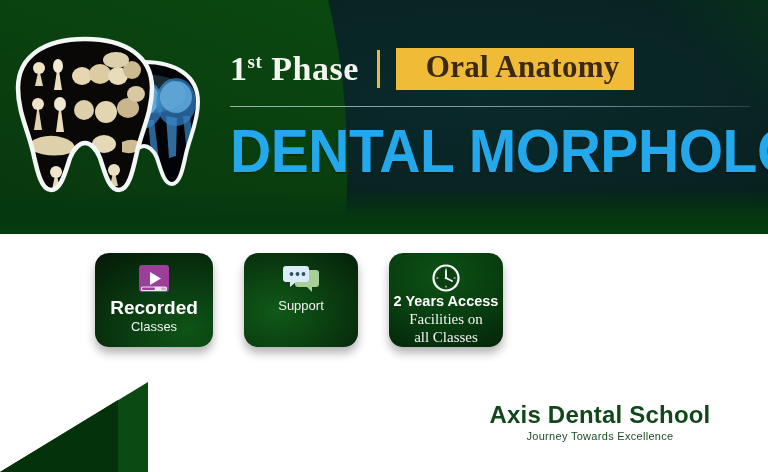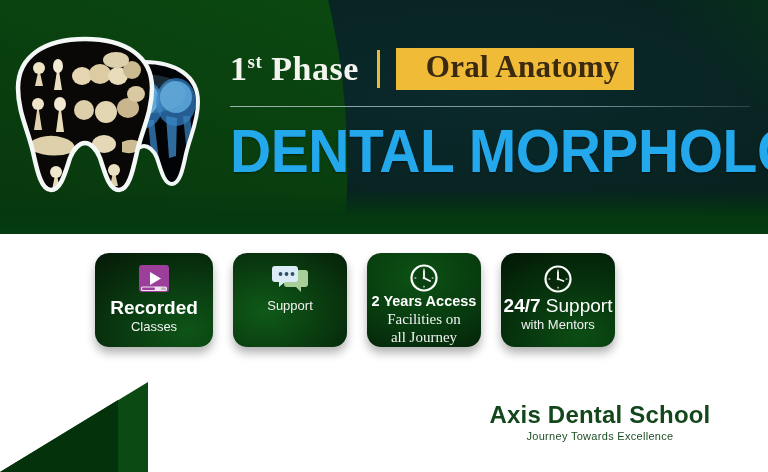--- a/index.html
+++ b/index.html
@@ -103,21 +103,21 @@
   }
   .corner-tri-in{
     position:absolute;left:0;bottom:0;width:0;height:0;
     border-left:118px solid transparent;
     border-bottom:72px solid #04330b;
   }
 
   
   .cards{
     position:absolute;left:95px;top:19px;
-    display:flex;align-items:flex-end;gap:20px;
+    display:flex;align-items:flex-end;gap:31px;
   }
   .card{
     position:relative;
     border-radius:14px;
     box-shadow:0 6px 10px rgba(0,0,0,.30);
     display:flex;flex-direction:column;align-items:center;
     padding:10px 10px 12px 10px;
     box-sizing:border-box;
     color:#fff;
     overflow:hidden;
@@ -298,42 +298,23 @@
               <line x1="5.5" y1="15" x2="7.3" y2="15"></line>
               <line x1="22.7" y1="15" x2="24.5" y2="15"></line>
             </g>
             <line x1="15" y1="15" x2="15" y2="8" stroke="#ffffff" stroke-width="1.8" stroke-linecap="round"></line>
             <line x1="15" y1="15" x2="21" y2="18" stroke="#ffffff" stroke-width="1.8" stroke-linecap="round"></line>
             <circle cx="15" cy="15" r="1.3" fill="#ffffff"></circle>
           </svg>
         </div>
         <div class="card-t1 sm">2 Years Access</div>
         <div class="card-t2 sm">Facilities on</div>
-        <div class="card-t2 sm">all Journey</div>
-      </div>
-
-      <div class="card card-4">
-        <div class="card-icon">
-          <svg width="30" height="30" viewBox="0 0 30 30">
-            <circle cx="15" cy="15" r="12.5" fill="none" stroke="#ffffff" stroke-width="2.2"></circle>
-            <circle cx="15" cy="15" r="10" fill="#081f08" opacity=".5"></circle>
-            <g stroke="#ffffff" stroke-width="1.1">
-              <line x1="15" y1="5.5" x2="15" y2="7.3"></line>
-              <line x1="15" y1="22.7" x2="15" y2="24.5"></line>
-              <line x1="5.5" y1="15" x2="7.3" y2="15"></line>
-              <line x1="22.7" y1="15" x2="24.5" y2="15"></line>
-            </g>
-            <line x1="15" y1="15" x2="15" y2="8" stroke="#ffffff" stroke-width="1.8" stroke-linecap="round"></line>
-            <line x1="15" y1="15" x2="20.5" y2="17" stroke="#ffffff" stroke-width="1.8" stroke-linecap="round"></line>
-            <circle cx="15" cy="15" r="1.3" fill="#ffffff"></circle>
-          </svg>
-        </div>
-        <div class="card-t1"><span>24/7</span> <span class="lt">Support</span></div>
-        <div class="card-t2">with Mentors</div>
-      </div>
+        <div class="card-t2 sm">all Classes</div>
+      </div>
+
 
     </div>
 
     <div class="logo">
       <div class="logo-name">Axis Dental School</div>
       <div class="logo-tag">Journey Towards Excellence</div>
     </div>
   </div>
 
 </div>

